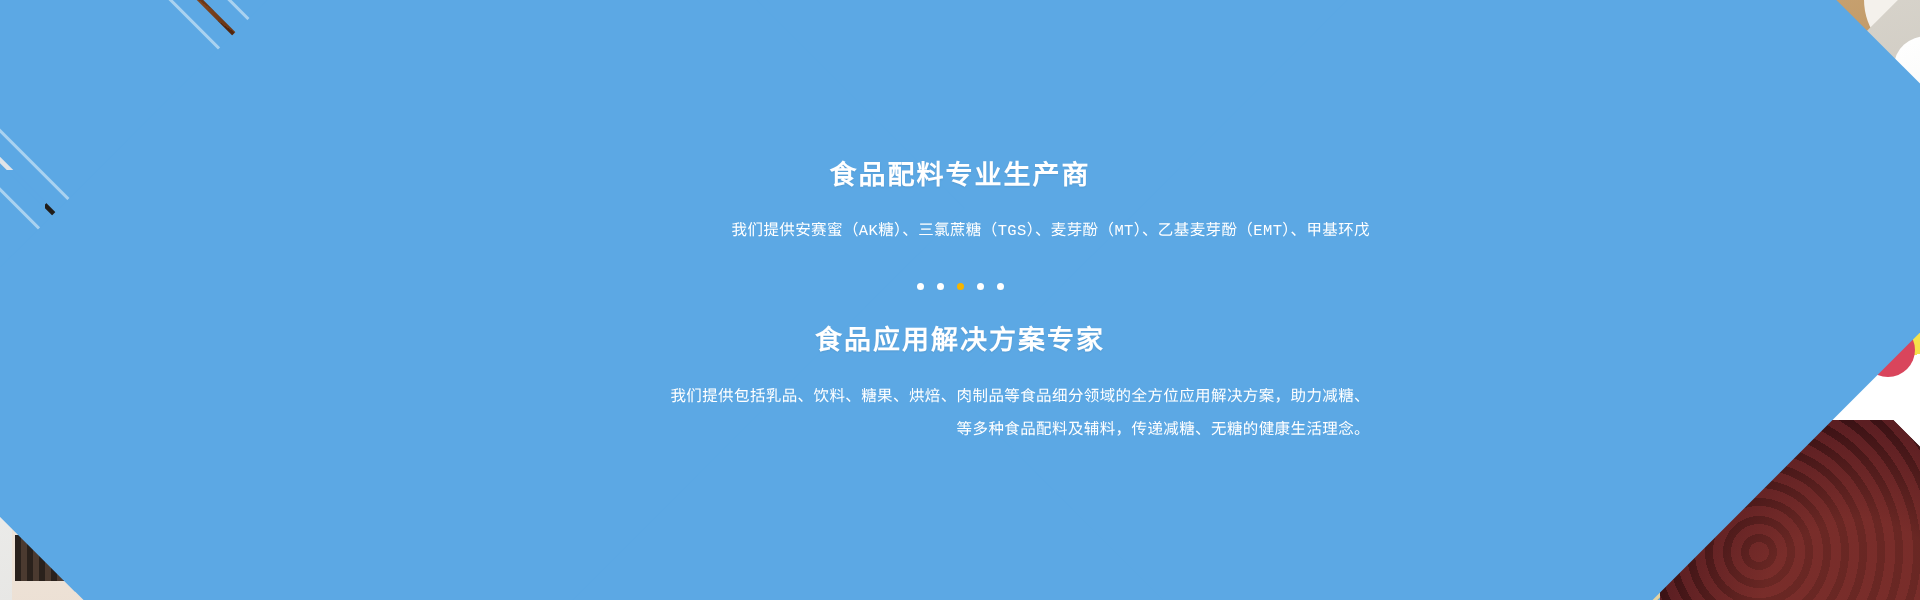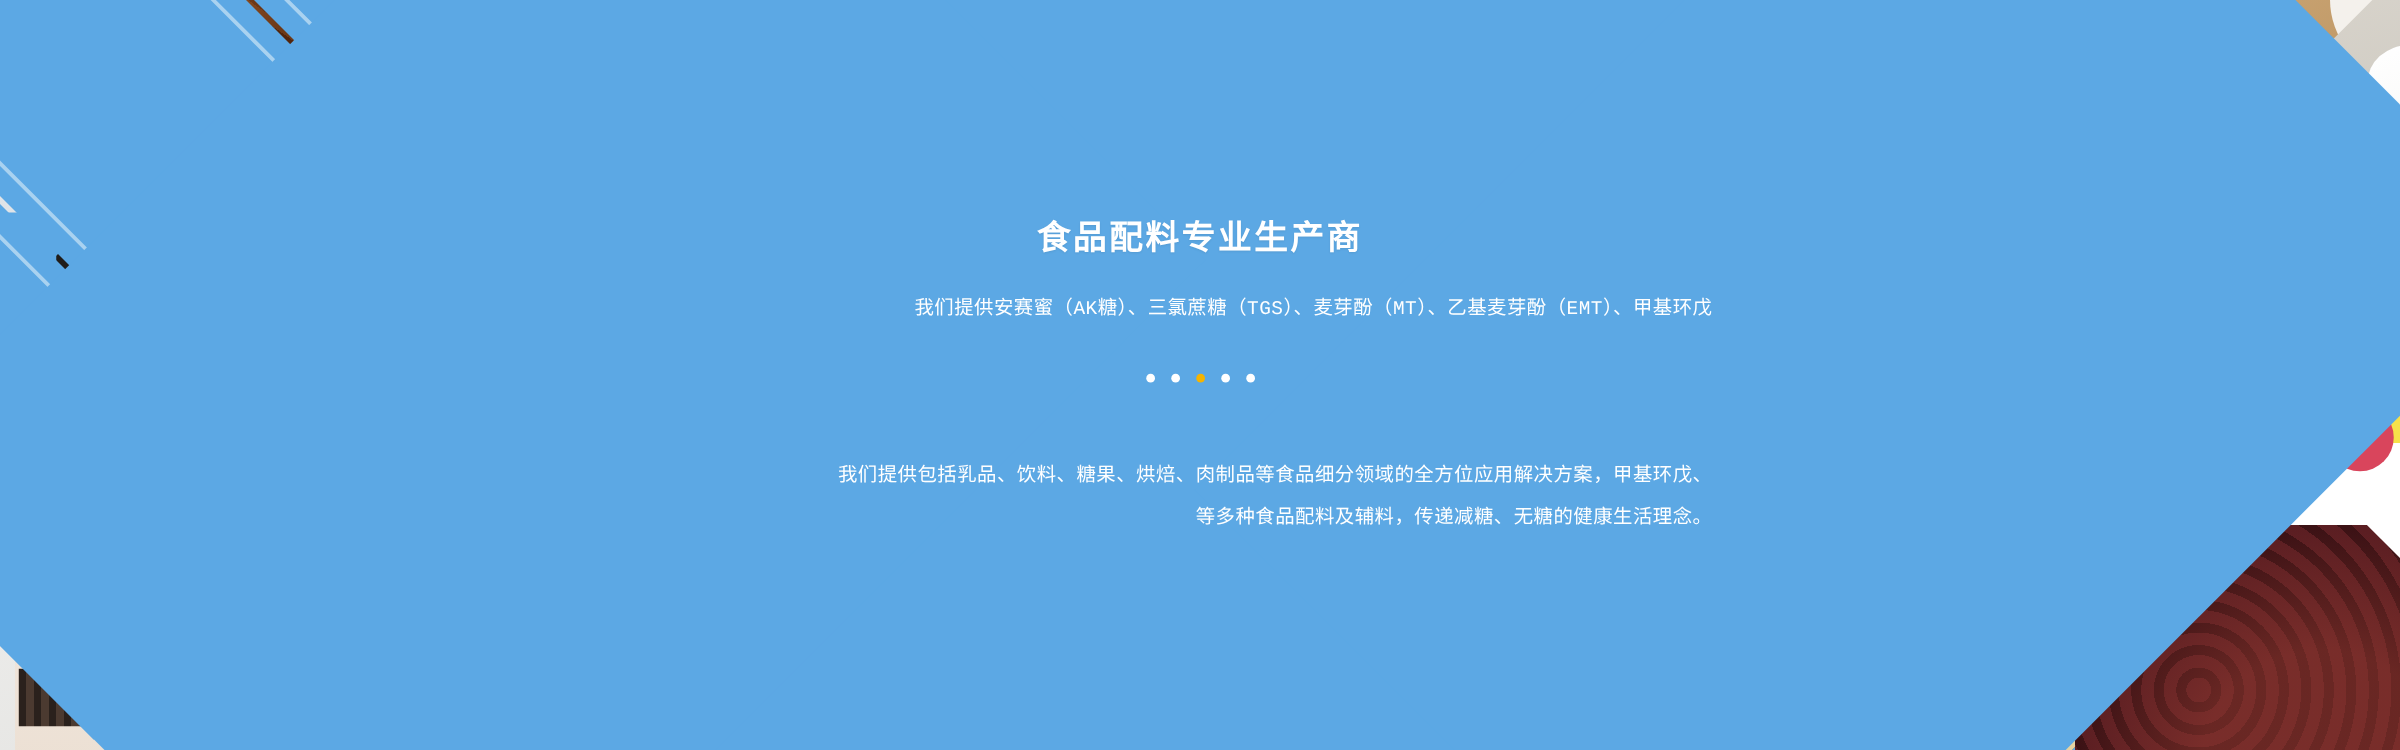--- a/index.html
+++ b/index.html
@@ -339,20 +339,21 @@
 
     <div class="dots">
       <span class="dot"></span>
       <span class="dot"></span>
       <span class="dot accent"></span>
       <span class="dot"></span>
       <span class="dot"></span>
     </div>
 
     <div class="block">
+      <h2 class="headline">食品应用解决方案专家</h2>
       <p class="body-text">
-        <span class="ln">我们提供包括乳品、饮料、糖果、烘焙、肉制品等食品细分领域的全方位应用解决方案，甲基环戊、</span>
+        <span class="ln">我们提供包括乳品、饮料、糖果、烘焙、肉制品等食品细分领域的全方位应用解决方案，助力减糖、</span>
         <span class="ln">等多种食品配料及辅料，传递减糖、无糖的健康生活理念。</span>
       </p>
     </div>
 
   </div>
 </div>
 
 </body></html>

